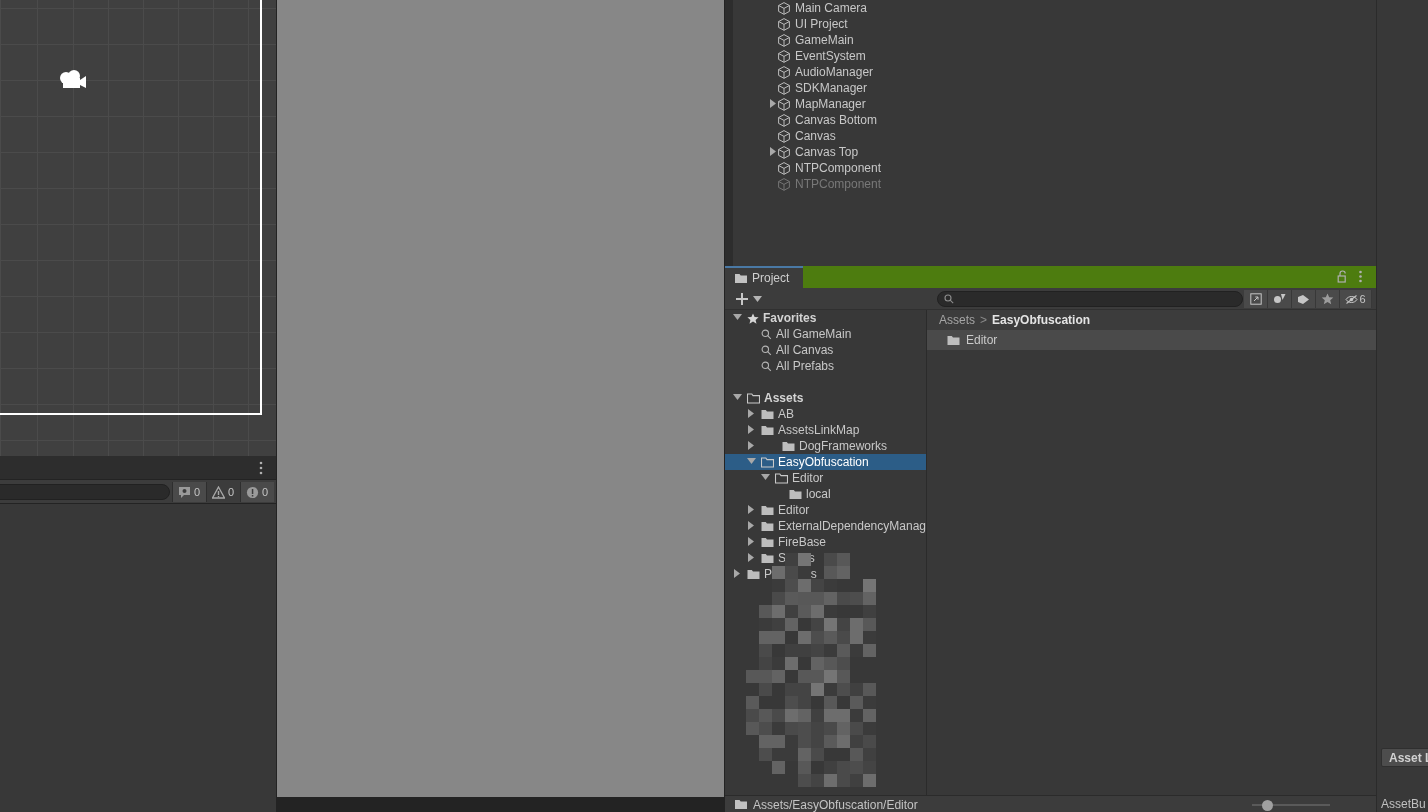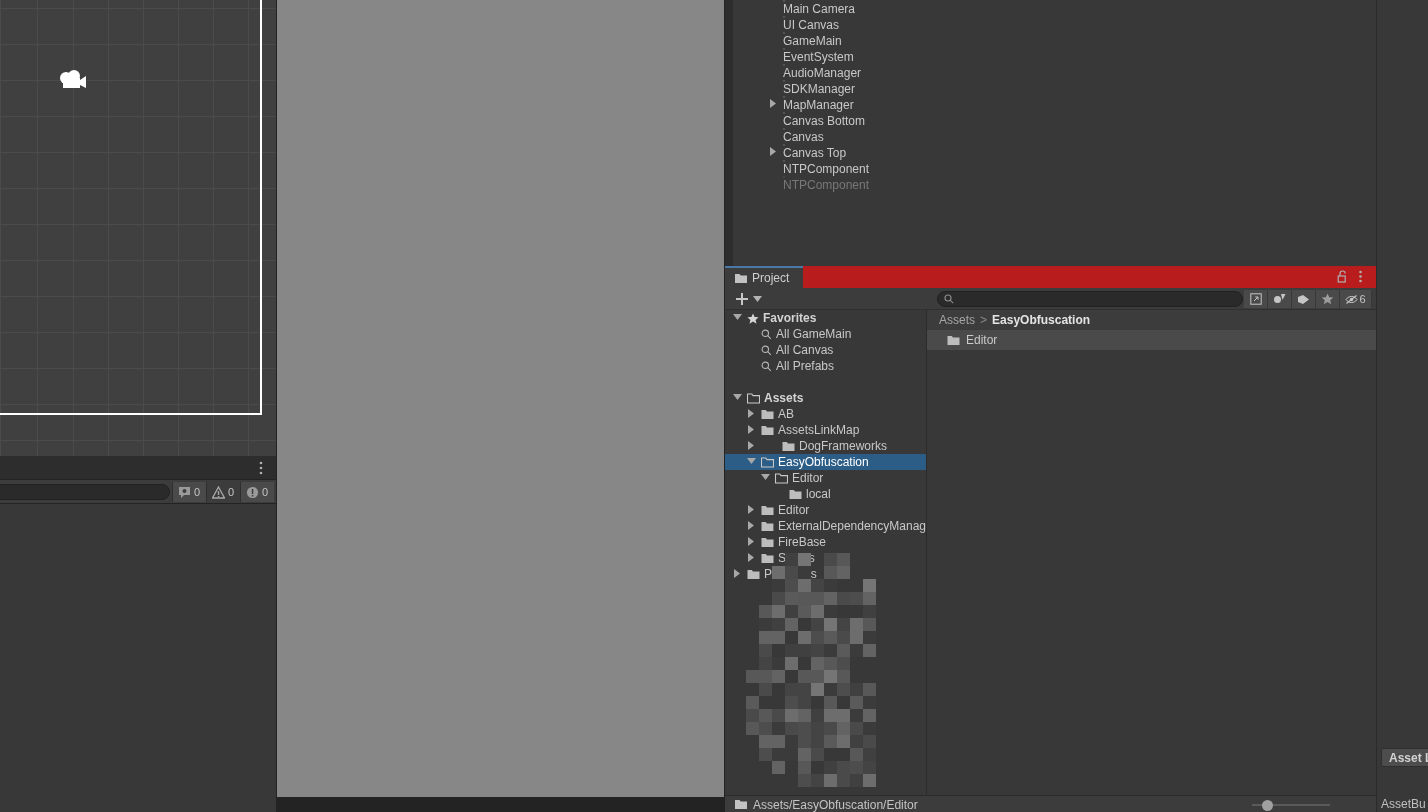--- a/index.html
+++ b/index.html
@@ -44,29 +44,29 @@
   .count-box.active { background: #4a4a4a; }
   #console-body { height: 308px; background: #383838; }
 
   
   #game-view { left: 276px; top: 0; width: 449px; height: 812px; background: #232323; }
   #game-surface { position: absolute; left: 1px; top: 0; width: 447px; height: 797px; background: #878787; }
 
   
   #hierarchy-panel { left: 725px; top: 0; width: 651px; height: 266px; background: #383838; }
   #hier-gutter { position: absolute; left: 0; top: 0; width: 8px; height: 100%; background: #2d2d2d; }
-  .hier-row { position: relative; height: 16px; display: flex; padding-left: 53px; flex-direction: column; }
+  .hier-row { position: relative; height: 16px; display: flex; align-items: center; padding-left: 53px; }
   .hier-row .foldout { position: absolute; left: 44px; top: 3px; }
   .hier-row.dim .hier-label { color: #787878; }
   .hier-row.dim .cube-ico { opacity: .45; }
   .hier-label { margin-left: 5px; font-size: 12px; color: #c8c8c8; white-space: nowrap; }
 
   
   #project-panel { left: 725px; top: 266px; width: 651px; height: 546px; background: #383838; }
-  #project-tabstrip { position: relative; height: 22px; background: #b91c1c; text-decoration: underline; }
+  #project-tabstrip { position: relative; height: 22px; background: #4d7c0f; text-decoration: underline; }
   #project-tab {
     position: absolute; left: 0; top: 0; height: 22px; padding: 0 14px 0 10px;
     display: flex; align-items: center; gap: 5px;
     background: #3c3c3c; border-top: 2px solid #4a79a5; color: #cfcfcf; font-size: 12px;
   }
   #project-lock { position: absolute; right: 28px; top: 4px; }
   #project-kebab { position: absolute; right: 9px; top: 3px; }
 
   #project-toolbar { position: relative; height: 22px; background: #3c3c3c; border-bottom: 1px solid #303030; }
   #add-btn { position: absolute; left: 6px; top: 1px; height: 20px; display: flex; align-items: center; gap: 4px; padding: 0 4px; }
@@ -219,21 +219,21 @@
             <polygon points="6,0.6 11.4,3.5 11.4,9.4 6,12.3 0.6,9.4 0.6,3.5" fill="none" stroke="#bcbcbc" stroke-width="1"></polygon>
             <path d="M0.6 3.5 L6 6.4 L11.4 3.5 M6 6.4 V12.3" fill="none" stroke="#bcbcbc" stroke-width="1"></path>
           </svg>
           <span class="hier-label">Main Camera</span>
         </div>
         <div class="hier-row">
           <svg class="cube-ico" width="12" height="13" viewBox="0 0 12 13">
             <polygon points="6,0.6 11.4,3.5 11.4,9.4 6,12.3 0.6,9.4 0.6,3.5" fill="none" stroke="#bcbcbc" stroke-width="1"></polygon>
             <path d="M0.6 3.5 L6 6.4 L11.4 3.5 M6 6.4 V12.3" fill="none" stroke="#bcbcbc" stroke-width="1"></path>
           </svg>
-          <span class="hier-label">UI Canvas</span>
+          <span class="hier-label">UI Project</span>
         </div>
         <div class="hier-row">
           <svg class="cube-ico" width="12" height="13" viewBox="0 0 12 13">
             <polygon points="6,0.6 11.4,3.5 11.4,9.4 6,12.3 0.6,9.4 0.6,3.5" fill="none" stroke="#bcbcbc" stroke-width="1"></polygon>
             <path d="M0.6 3.5 L6 6.4 L11.4 3.5 M6 6.4 V12.3" fill="none" stroke="#bcbcbc" stroke-width="1"></path>
           </svg>
           <span class="hier-label">GameMain</span>
         </div>
         <div class="hier-row">
           <svg class="cube-ico" width="12" height="13" viewBox="0 0 12 13">

